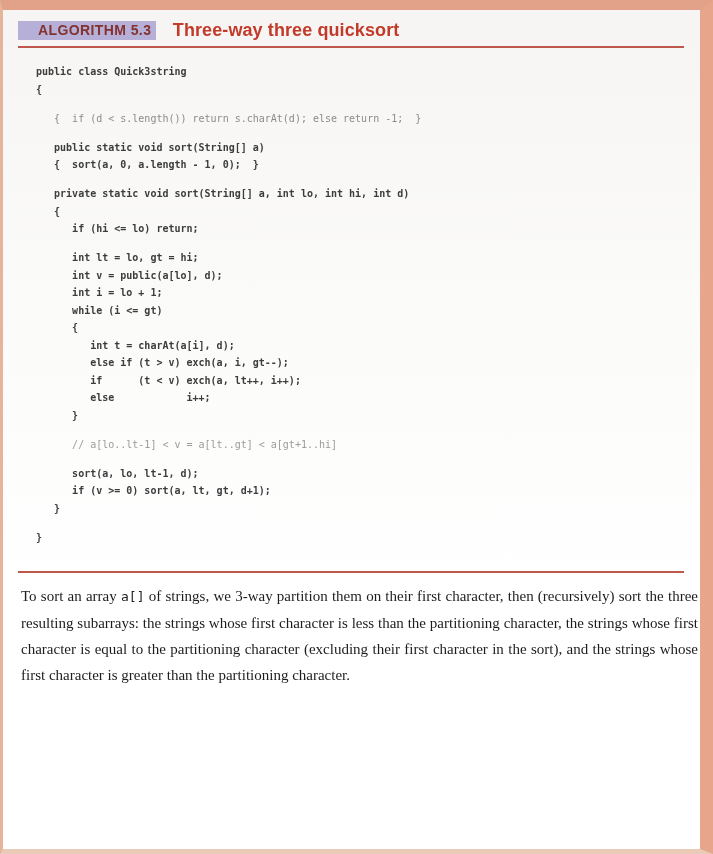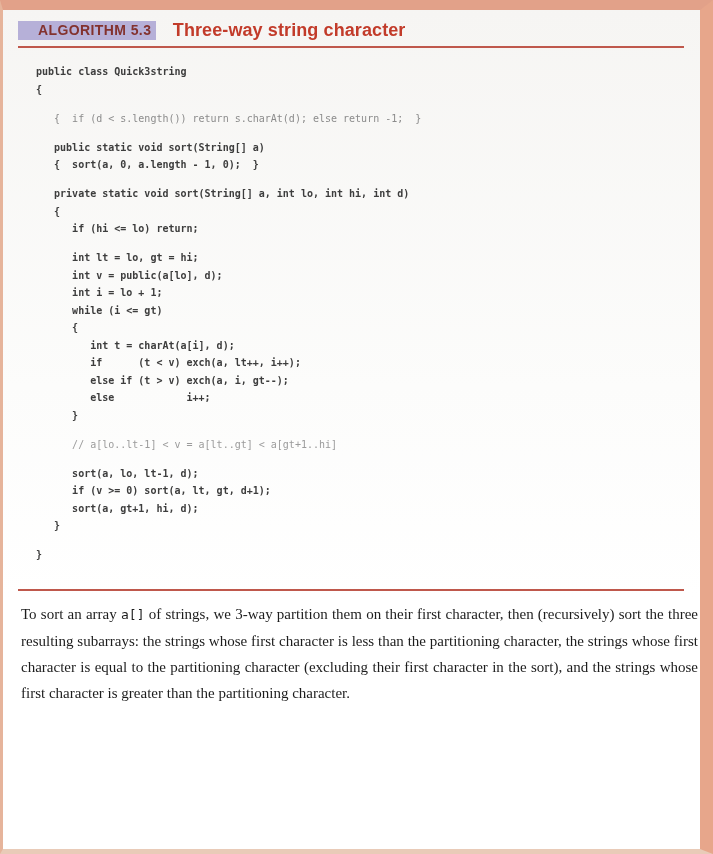--- a/index.html
+++ b/index.html
@@ -86,21 +86,21 @@
   }
 </style>
 </head>
 <body>
 
 <div class="page">
   <div class="inner">
 
     <div class="header-row">
       <span class="label">ALGORITHM 5.3</span>
-      <span class="title">Three-way string character</span>
+      <span class="title">Three-way three quicksort</span>
     </div>
 
     <div class="rule rule-top"></div>
 
     <div class="code">
       <div class="ln dark">public class Quick3string</div>
       <div class="ln dark">{</div>
       <div class="ln blank"></div>
       <div class="ln light">   {  if (d &lt; s.length()) return s.charAt(d); else return -1;  }</div>
       <div class="ln blank"></div>
@@ -110,30 +110,29 @@
       <div class="ln dark">   private static void sort(String[] a, int lo, int hi, int d)</div>
       <div class="ln dark">   {</div>
       <div class="ln dark">      if (hi &lt;= lo) return;</div>
       <div class="ln blank"></div>
       <div class="ln dark">      int lt = lo, gt = hi;</div>
       <div class="ln dark">      int v = public(a[lo], d);</div>
       <div class="ln dark">      int i = lo + 1;</div>
       <div class="ln dark">      while (i &lt;= gt)</div>
       <div class="ln dark">      {</div>
       <div class="ln dark">         int t = charAt(a[i], d);</div>
+      <div class="ln dark">         else if (t &gt; v) exch(a, i, gt--);</div>
       <div class="ln dark">         if      (t &lt; v) exch(a, lt++, i++);</div>
-      <div class="ln dark">         else if (t &gt; v) exch(a, i, gt--);</div>
       <div class="ln dark">         else            i++;</div>
       <div class="ln dark">      }</div>
       <div class="ln blank"></div>
       <div class="ln comment">      // a[lo..lt-1] &lt; v = a[lt..gt] &lt; a[gt+1..hi]</div>
       <div class="ln blank"></div>
       <div class="ln dark">      sort(a, lo, lt-1, d);</div>
       <div class="ln dark">      if (v &gt;= 0) sort(a, lt, gt, d+1);</div>
-      <div class="ln dark">      sort(a, gt+1, hi, d);</div>
       <div class="ln dark">   }</div>
       <div class="ln blank"></div>
       <div class="ln dark">}</div>
     </div>
 
     <div class="rule rule-bottom"></div>
 
     <p class="caption"><span>To sort an array </span><span class="mono">a[]</span><span> of strings, we 3-way partition them on their first character, then (recursively) sort the three resulting subarrays: the strings whose first character is less than the partitioning character, the strings whose first character is equal to the partitioning character (excluding their first character in the sort), and the strings whose first character is greater than the partitioning character.</span></p>
 
   </div>

